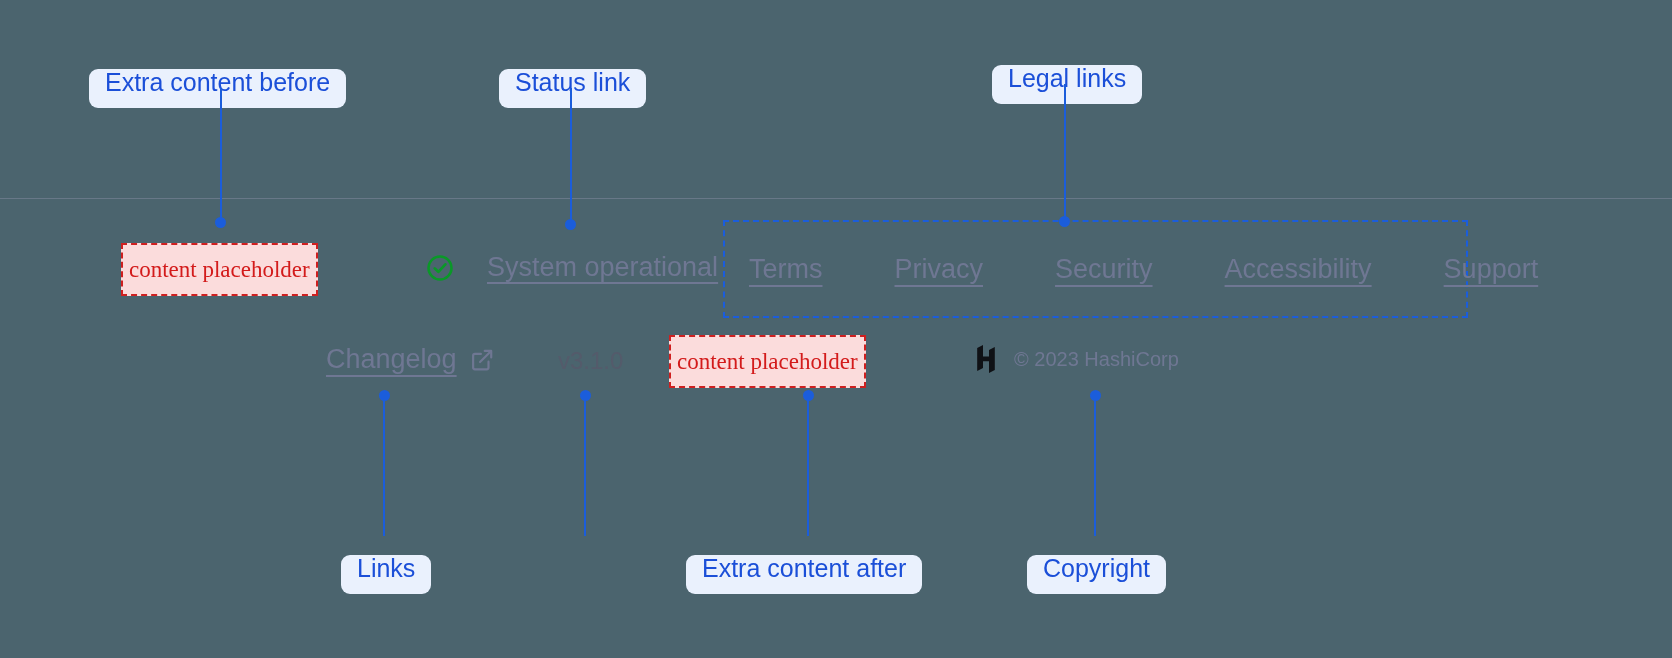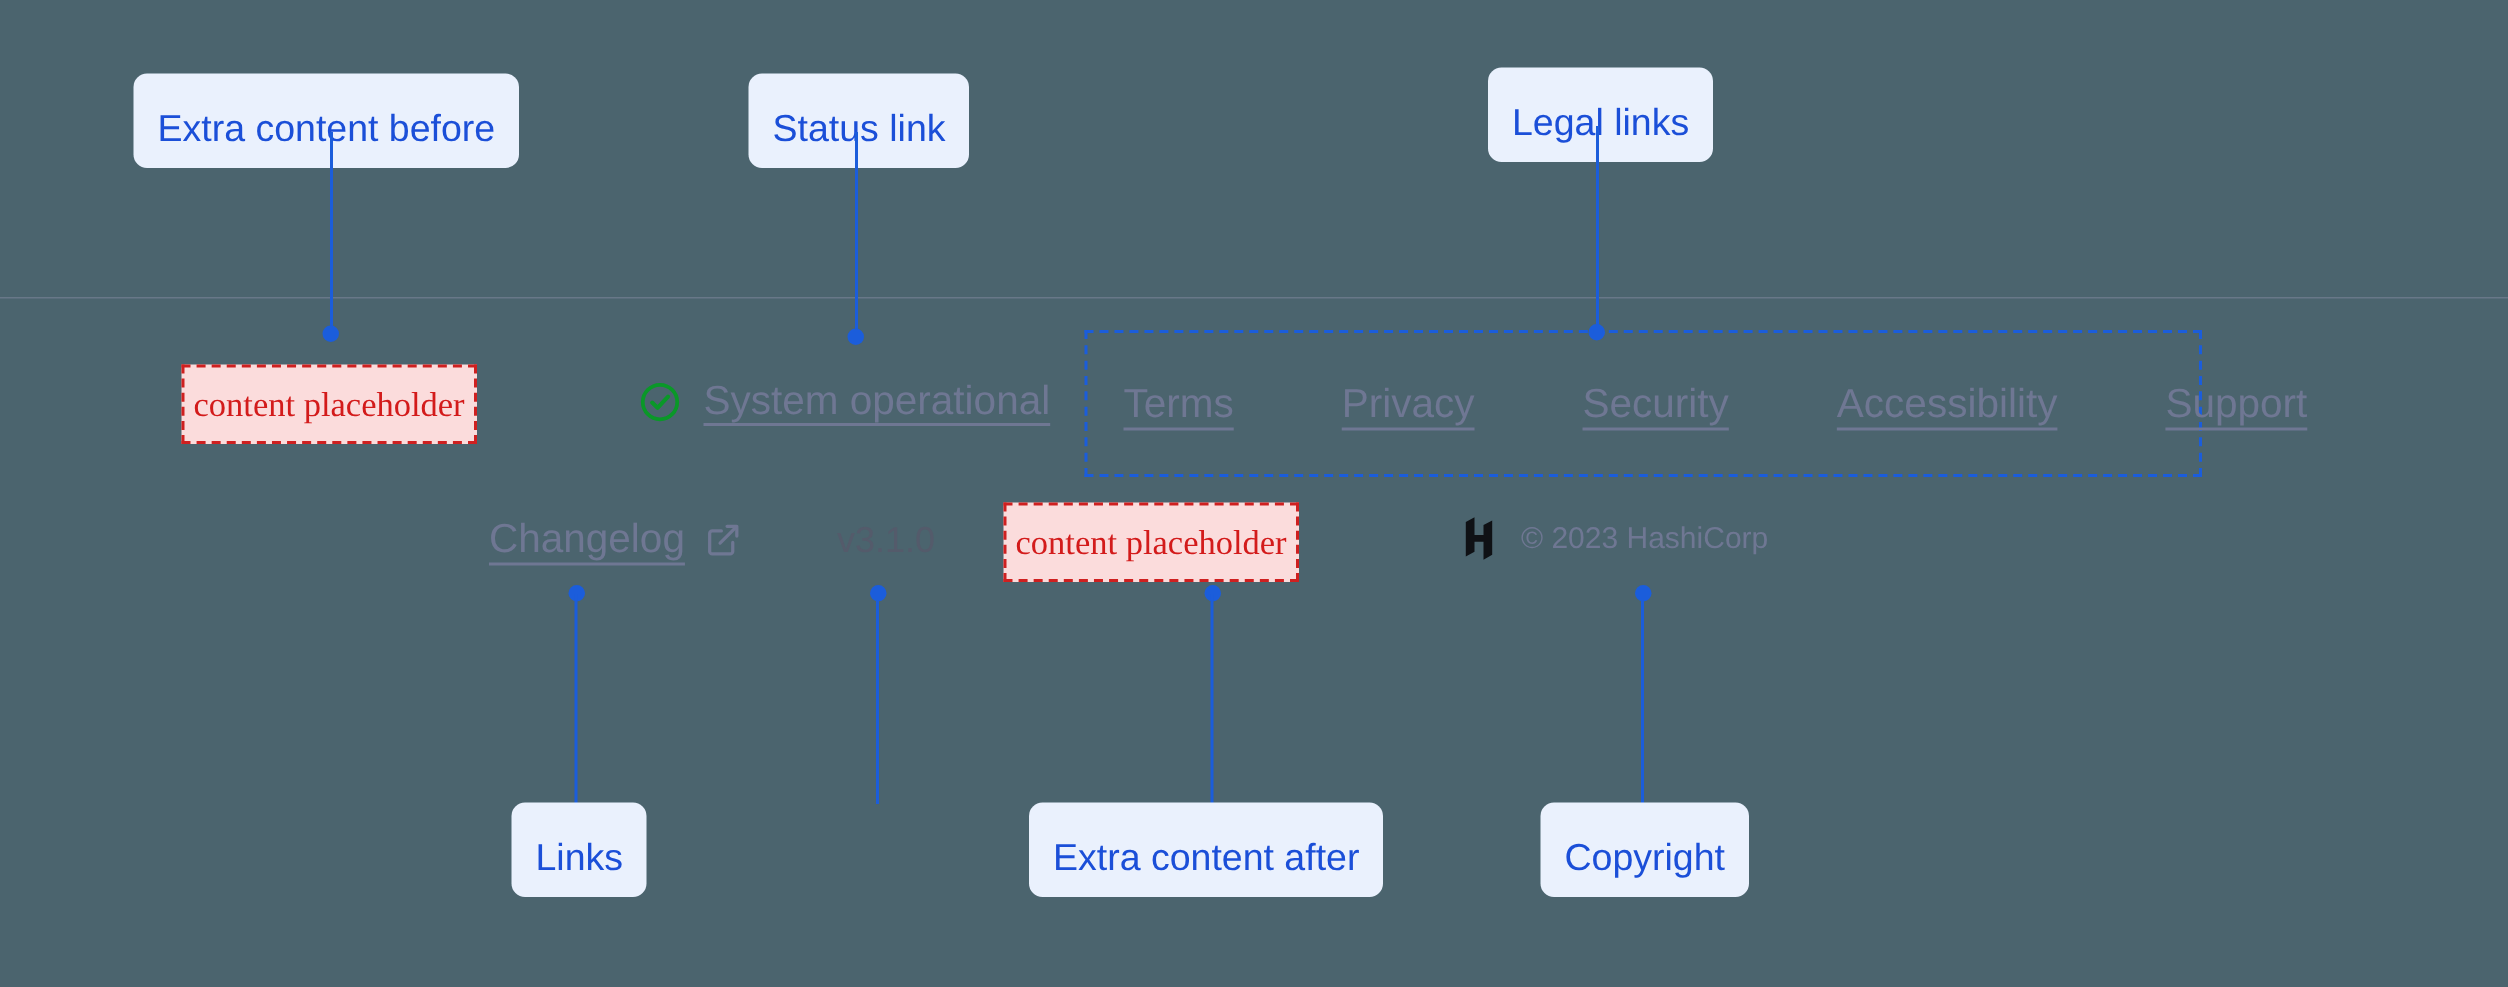--- a/index.html
+++ b/index.html
@@ -32,24 +32,25 @@
     opacity: .85;
   }
 
   
   .callout {
     position: absolute;
     background: #eaf1fd;
     color: #1b4fd8;
     font-size: 25px;
     line-height: 1;
-    padding: 25px 16px 13px 16px;
+    padding: 1px 16px 13px 16px;
     border-radius: 9px;
     white-space: nowrap;
     font-family: "Liberation Sans", sans-serif;
+    margin-top: 20px;
   }
   
   .leader {
     position: absolute;
     width: 2px;
     background: #1b5ddb;
   }
   .leader-dot {
     position: absolute;
     width: 11px;
@@ -75,21 +76,21 @@
     padding: 13px 6px;
     line-height: 1;
     white-space: nowrap;
     box-sizing: border-box;
   }
 
   
   .status-wrap {
     display: flex;
     align-items: center;
-    gap: 14px;
+    gap: 32px;
   }
   .status-icon {
     width: 30px;
     height: 30px;
     display: block;
   }
   .status-text {
     font-size: 27px;
     color: #6f7793;
     text-decoration: underline;

